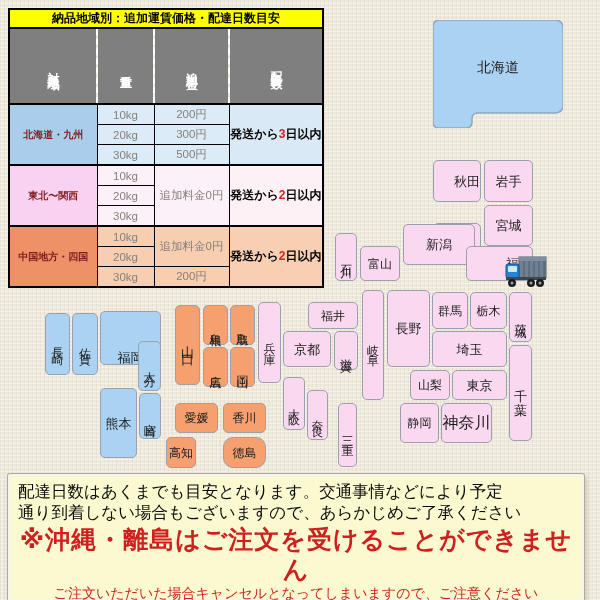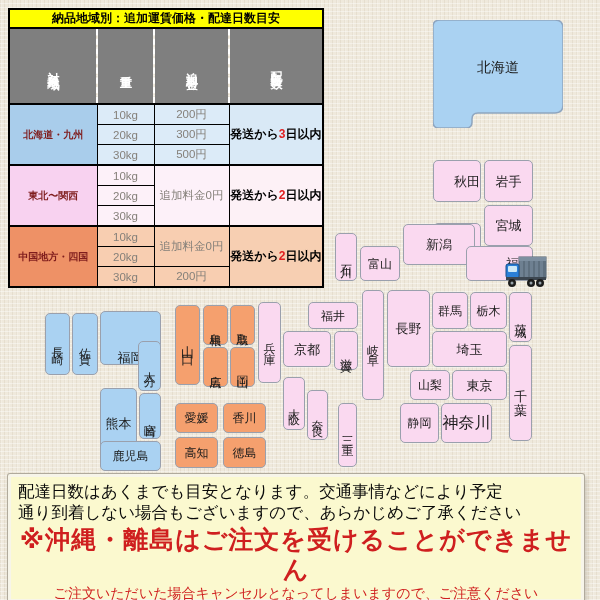--- a/index.html
+++ b/index.html
@@ -158,46 +158,43 @@
       </div>
       <div class="pref orange v" style="left: 230px; top: 347px; width: 25px; height: 40px; font-size: 12px;">
         <span style="letter-spacing: 1px;">岡山</span>
       </div>
       <div class="pref orange" style="left: 175px; top: 403px; width: 43px; height: 30px; font-size: 12px;">
         <span>愛媛</span>
       </div>
       <div class="pref orange" style="left: 223px; top: 403px; width: 43px; height: 30px; font-size: 12px;">
         <span>香川</span>
       </div>
-      <div class="pref orange" style="left: 175px; top: 437px; width: 43px; height: 31px; font-size: 12px;">
+      <div class="pref orange" style="left: 166px; top: 437px; width: 30px; height: 31px; font-size: 12px;">
         <span>高知</span>
       </div>
-      <div class="pref orange" style="left: 223px; top: 437px; width: 43px; height: 31px; font-size: 12px;">
+      <div class="pref orange" style="left: 223px; top: 437px; width: 43px; height: 31px; font-size: 12px; border-radius: 10px;">
         <span>徳島</span>
       </div>
       <div class="pref blue v" style="left: 45px; top: 313px; width: 25px; height: 62px; font-size: 12px;">
         <span style="letter-spacing: 6px;">長崎</span>
       </div>
       <div class="pref blue v" style="left: 72px; top: 313px; width: 26px; height: 62px; font-size: 12px;">
         <span style="letter-spacing: 6px;">佐賀</span>
       </div>
       <div class="pref blue" style="left: 100px; top: 311px; width: 61px; height: 54px; align-items: flex-end; padding-top: 6px;">
         <span>福岡</span>
       </div>
       <div class="pref blue v" style="left: 138px; top: 341px; width: 23px; height: 50px; font-size: 12px;">
         <span style="letter-spacing: 4px;">大分</span>
       </div>
       <div class="pref blue" style="left: 100px; top: 367px; width: 37px; height: 70px; margin-top: 21px;">
         <span>熊本</span>
       </div>
       <div class="pref blue v" style="left: 139px; top: 393px; width: 22px; height: 46px; font-size: 12px;">
         <span style="letter-spacing: 2px;">宮崎</span>
-      </div>
-      <div class="pref blue" style="left: 100px; top: 441px; width: 61px; height: 30px; font-size: 12px;">
-        <span>鹿児島</span>
       </div>
     </div>
 
   <div id="truck">
     <svg width="44" height="36" viewBox="0 0 44 36">
       <rect x="15" y="3" width="27" height="21" fill="#6e8091" stroke="#4e5e6c" stroke-width="1"></rect>
       <path d="M20,4 V23 M25,4 V23 M30,4 V23 M35,4 V23 M40,4 V23" stroke="#5a6a78" stroke-width="1.5" fill="none"></path>
       <rect x="15" y="3" width="27" height="4" fill="#7d8fa0"></rect>
       <rect x="2" y="10" width="13" height="14" rx="2" fill="#2a7fd6" stroke="#18528f" stroke-width="1"></rect>
       <rect x="4" y="12" width="9" height="6" rx="1" fill="#cde9f7"></rect>

